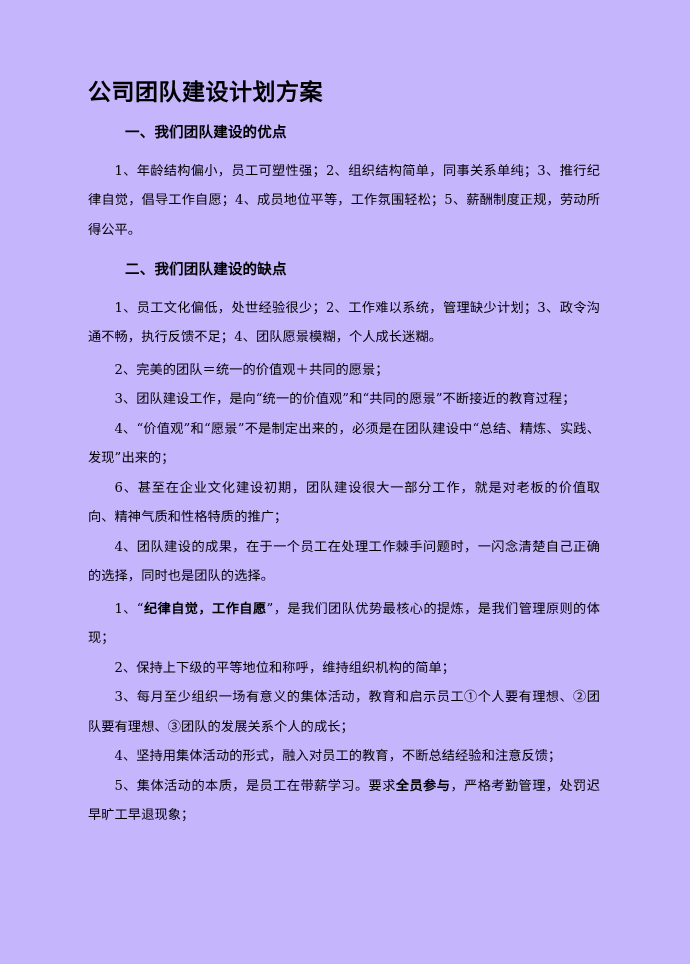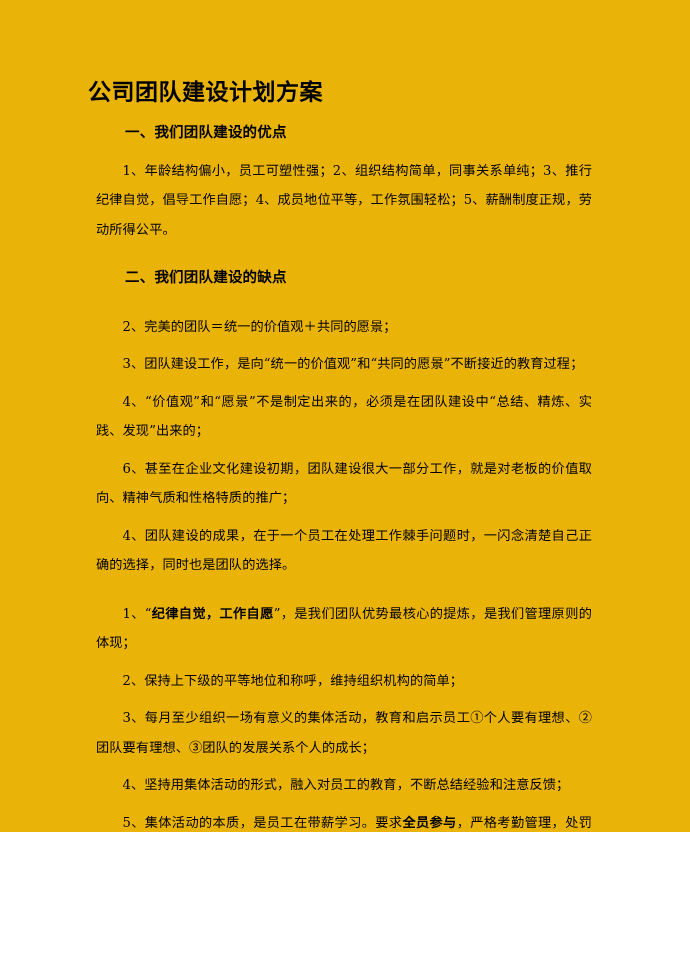--- a/index.html
+++ b/index.html
@@ -8,22 +8,22 @@
     padding: 0;
     background: #ffffff;
   }
   body {
     font-family: "DejaVu Serif", "Liberation Serif", serif;
     color: #000000;
   }
   .page {
     position: relative;
     width: 690px;
-    height: 832px;
-    background: #eab308;
+    height: 964px;
+    background: #c4b5fd;
     overflow: hidden;
     box-sizing: border-box;
   }
   .content {
     position: absolute;
     left: 88px;
     top: 78px;
     width: 512px;
   }
   .doc-title {
@@ -42,21 +42,21 @@
     font-weight: bold;
     line-height: 1.5;
     margin: 8px;
     padding: 4px 0 4px 0;
     text-indent: 29px;
     letter-spacing: 0.2px;
   }
   .para {
     font-size: 13.2px;
     line-height: 29.5px;
-    margin: 8px;
+    margin: 0;
     text-indent: 26.4px;
     text-align: justify;
     text-justify: inter-ideograph;
     letter-spacing: 0.1px;
   }
   .para.item {
     text-indent: 26.4px;
   }
   .para b {
     font-weight: bold;
@@ -70,20 +70,21 @@
   <div class="content">
 
     <h1 class="doc-title">公司团队建设计划方案</h1>
 
     <h2 class="section-heading">一、我们团队建设的优点</h2>
     <p class="para">1、年龄结构偏小，员工可塑性强；2、组织结构简单，同事关系单纯；3、推行纪律自觉，倡导工作自愿；4、成员地位平等，工作氛围轻松；5、薪酬制度正规，劳动所得公平。</p>
 
     <div class="spacer-sm"></div>
 
     <h2 class="section-heading">二、我们团队建设的缺点</h2>
+    <p class="para">1、员工文化偏低，处世经验很少；2、工作难以系统，管理缺少计划；3、政令沟通不畅，执行反馈不足；4、团队愿景模糊，个人成长迷糊。</p>
 
     <div class="spacer-sm"></div>
 
     <p class="para item">2、完美的团队＝统一的价值观＋共同的愿景；</p>
     <p class="para item">3、团队建设工作，是向“统一的价值观”和“共同的愿景”不断接近的教育过程；</p>
     <p class="para item">4、“价值观”和“愿景”不是制定出来的，必须是在团队建设中“总结、精炼、实践、发现”出来的；</p>
     <p class="para item">6、甚至在企业文化建设初期，团队建设很大一部分工作，就是对老板的价值取向、精神气质和性格特质的推广；</p>
     <p class="para item">4、团队建设的成果，在于一个员工在处理工作棘手问题时，一闪念清楚自己正确的选择，同时也是团队的选择。</p>
 
     <div class="spacer-sm"></div>

